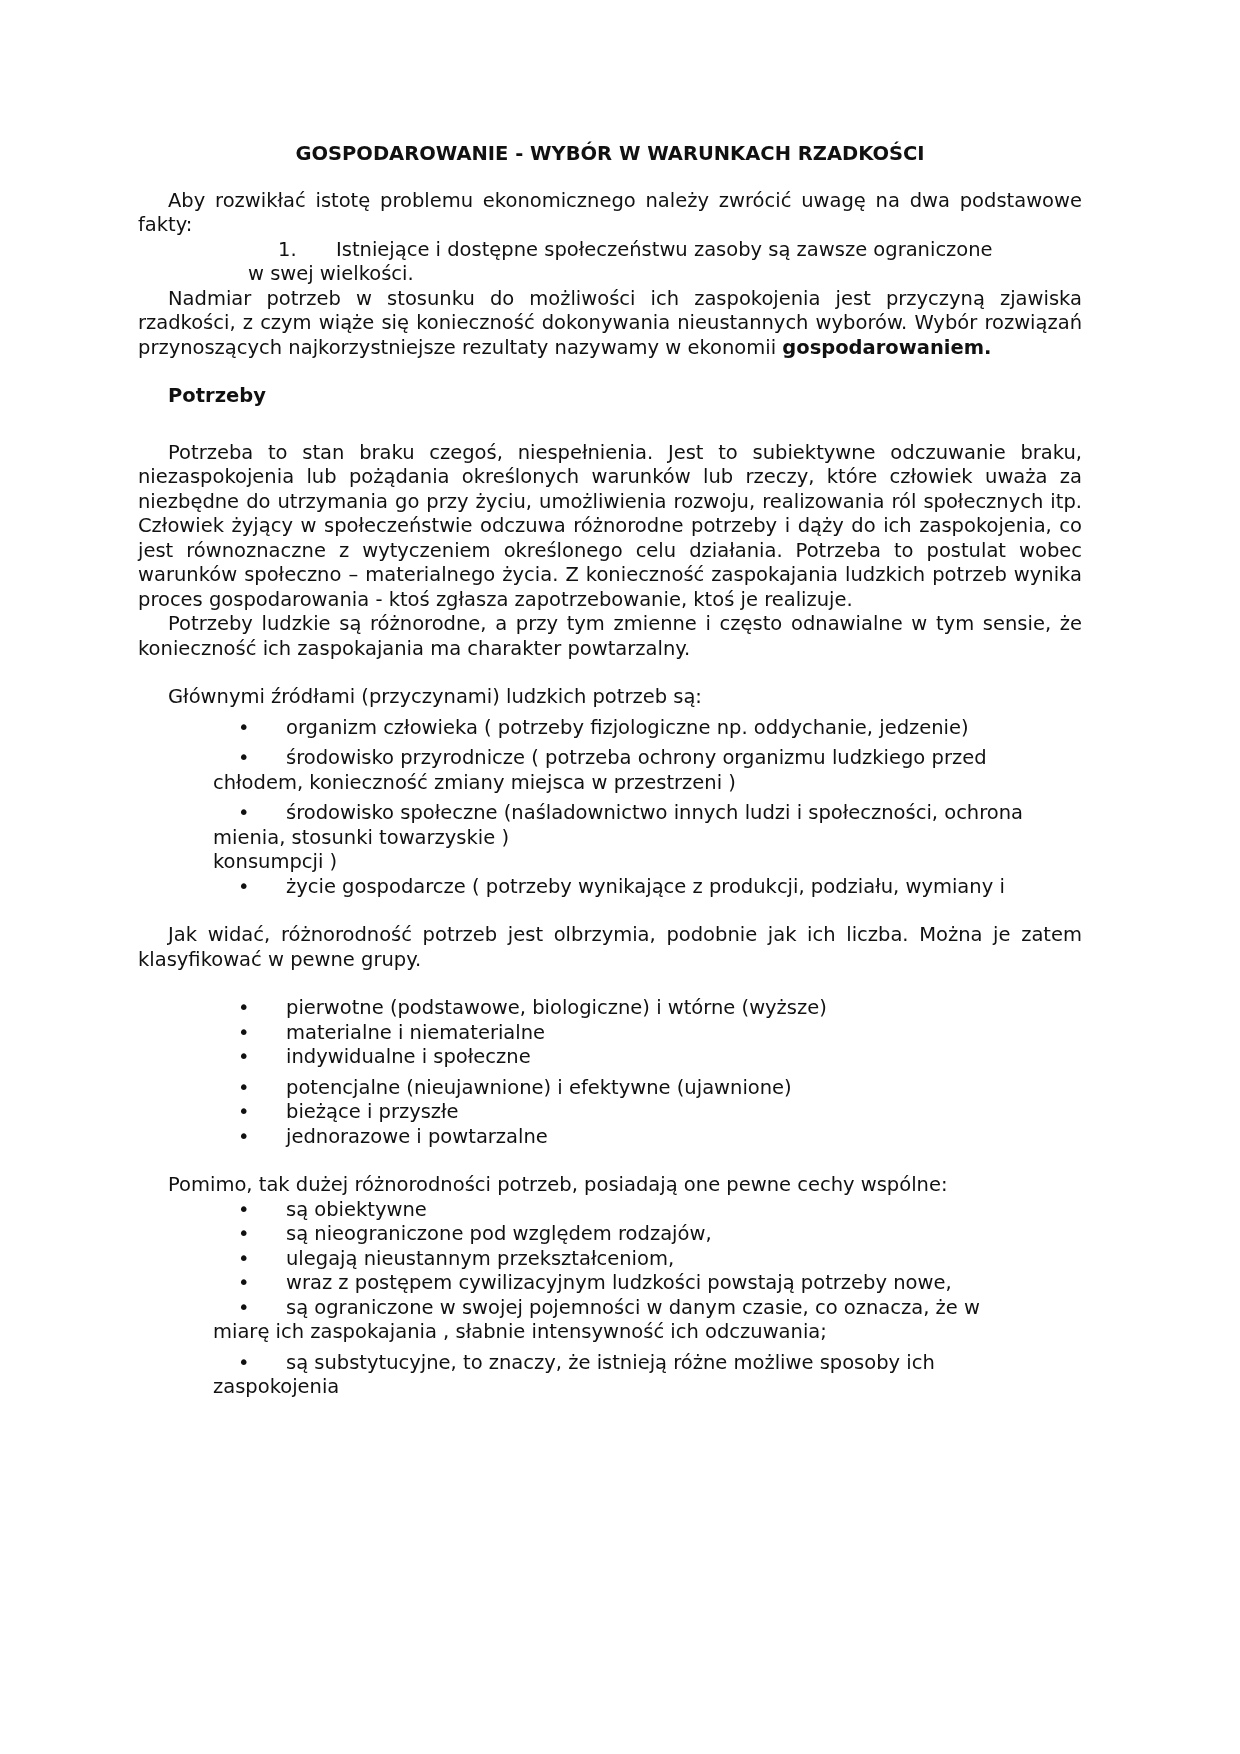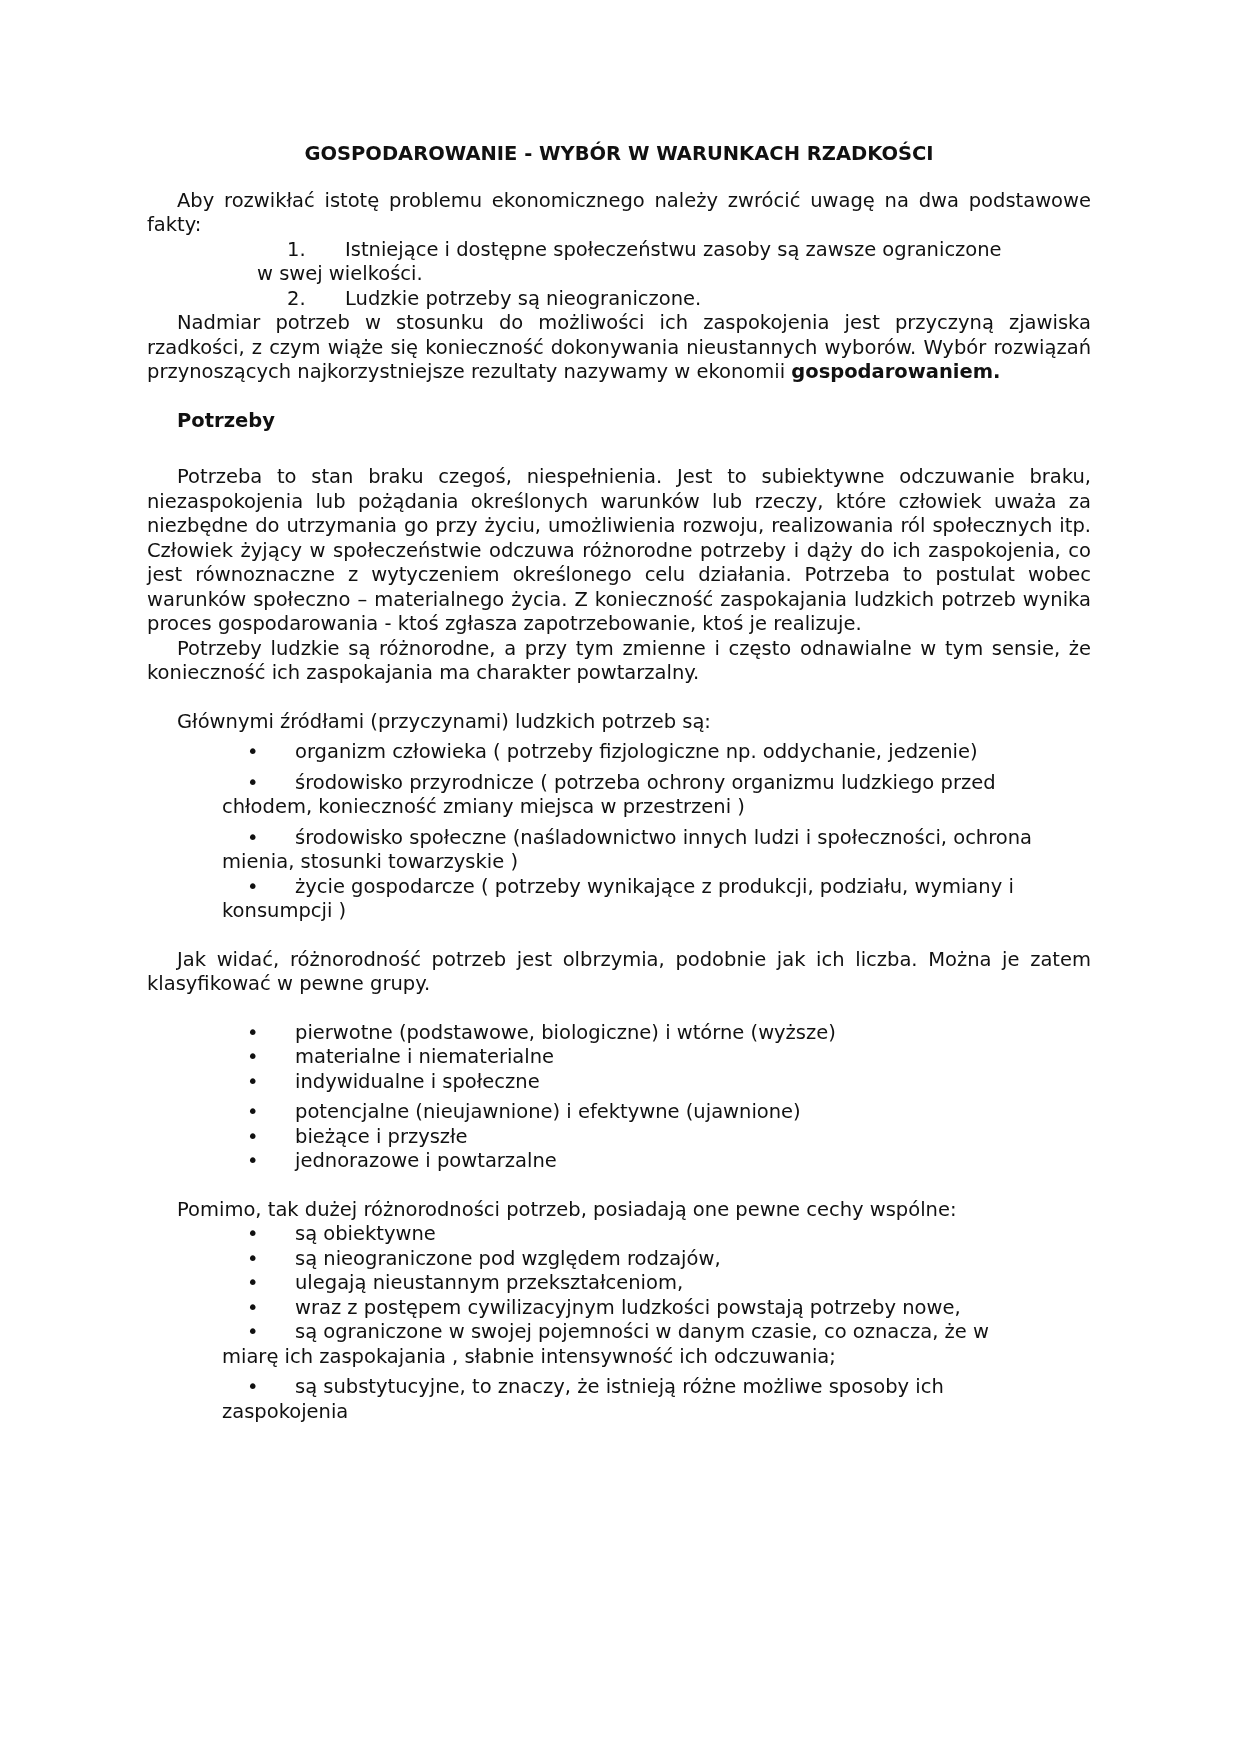--- a/index.html
+++ b/index.html
@@ -1,18 +1,18 @@
 <!DOCTYPE html>
 <html><head>
   <meta charset="utf-8">
   <style>
     html, body { margin: 0; padding: 0; background: #ffffff; }
     body { width: 1240px; height: 1754px; position: relative; overflow: hidden; }
     .page {
-      position: absolute; left: 147px; top: 142px; width: 944px;
+      position: absolute; left: 138px; top: 142px; width: 944px;
       font-family: "DejaVu Sans", sans-serif; font-size: 19.5px; color: #111;
       line-height: 24.5px;
     }
     .title {
       text-align: center; font-weight: bold; font-size: 19.5px;
       margin: 0 0 22px 0; padding-left: 0;
     }
     .p { text-align: justify; text-align-last: left; margin: 0; }
     .ind { text-indent: 30px; }
     .num-row { margin: 0; padding-left: 0; }
@@ -30,21 +30,20 @@
 </head>
 <body>
 
 <div class="page">
   <div class="title">GOSPODAROWANIE - WYBÓR W WARUNKACH RZADKOŚCI</div>
 
   <p class="p ind">Aby rozwikłać istotę problemu ekonomicznego należy zwrócić uwagę na dwa podstawowe fakty:</p>
 
   <p class="num-row"><span class="n">1.</span><span>Istniejące i dostępne społeczeństwu zasoby są zawsze ograniczone</span></p>
   <p class="num-row" style="padding-left:110px;">w swej wielkości.</p>
-  <p class="num-row"><span class="n">2.</span><span>Ludzkie potrzeby są nieograniczone.</span></p>
 
   <p class="p ind"><span>Nadmiar potrzeb w stosunku do możliwości ich zaspokojenia jest przyczyną zjawiska rzadkości, z czym wiąże się konieczność dokonywania nieustannych wyborów. Wybór rozwiązań przynoszących najkorzystniejsze rezultaty nazywamy w ekonomii</span> <b>gospodarowaniem.</b></p>
 
   <div class="h2">Potrzeby</div>
   <div class="gap"></div>
 
   <p class="p ind">Potrzeba to stan braku czegoś, niespełnienia. Jest to subiektywne odczuwanie braku, niezaspokojenia  lub pożądania określonych warunków lub rzeczy, które człowiek uważa za niezbędne do utrzymania go przy życiu, umożliwienia rozwoju, realizowania ról społecznych itp. Człowiek żyjący  w społeczeństwie odczuwa różnorodne potrzeby i dąży do ich zaspokojenia, co jest równoznaczne z wytyczeniem określonego celu działania. Potrzeba to postulat wobec warunków społeczno – materialnego życia. Z konieczność zaspokajania ludzkich potrzeb wynika proces gospodarowania - ktoś zgłasza zapotrzebowanie, ktoś je realizuje.</p>
   <p class="p ind">Potrzeby ludzkie są różnorodne, a przy tym zmienne i często odnawialne w tym sensie, że konieczność ich zaspokajania ma charakter powtarzalny.</p>
 
   <div class="gap"></div>
@@ -52,22 +51,22 @@
 
   <div>
     <p class="bul sp6">
         <span class="dot">•</span>
         <span class="txt">organizm człowieka ( potrzeby fizjologiczne np. oddychanie, jedzenie)</span>
       </p>
     <p class="bul2 sp6"><span class="dot">•</span><span>środowisko przyrodnicze ( potrzeba ochrony organizmu ludzkiego przed</span></p>
     <p class="bul2" style="padding-left:75px;">chłodem, konieczność zmiany miejsca w przestrzeni )</p>
     <p class="bul2 sp6"><span class="dot">•</span><span>środowisko społeczne (naśladownictwo innych ludzi i społeczności, ochrona</span></p>
     <p class="bul2">mienia, stosunki towarzyskie )</p>
+    <p class="bul2">konsumpcji )</p>
     <p class="bul2"><span class="dot">•</span><span>życie gospodarcze ( potrzeby wynikające z produkcji, podziału, wymiany i</span></p>
-    <p class="bul2">konsumpcji )</p>
   </div>
 
   <div class="gap"></div>
   <p class="p ind">Jak widać, różnorodność potrzeb jest olbrzymia, podobnie jak ich liczba.  Można je zatem klasyfikować w pewne grupy.</p>
 
   <div class="gap"></div>
   <div>
     <p class="bul">
         <span class="dot">•</span>
         <span class="txt">pierwotne (podstawowe, biologiczne) i wtórne (wyższe)</span>

